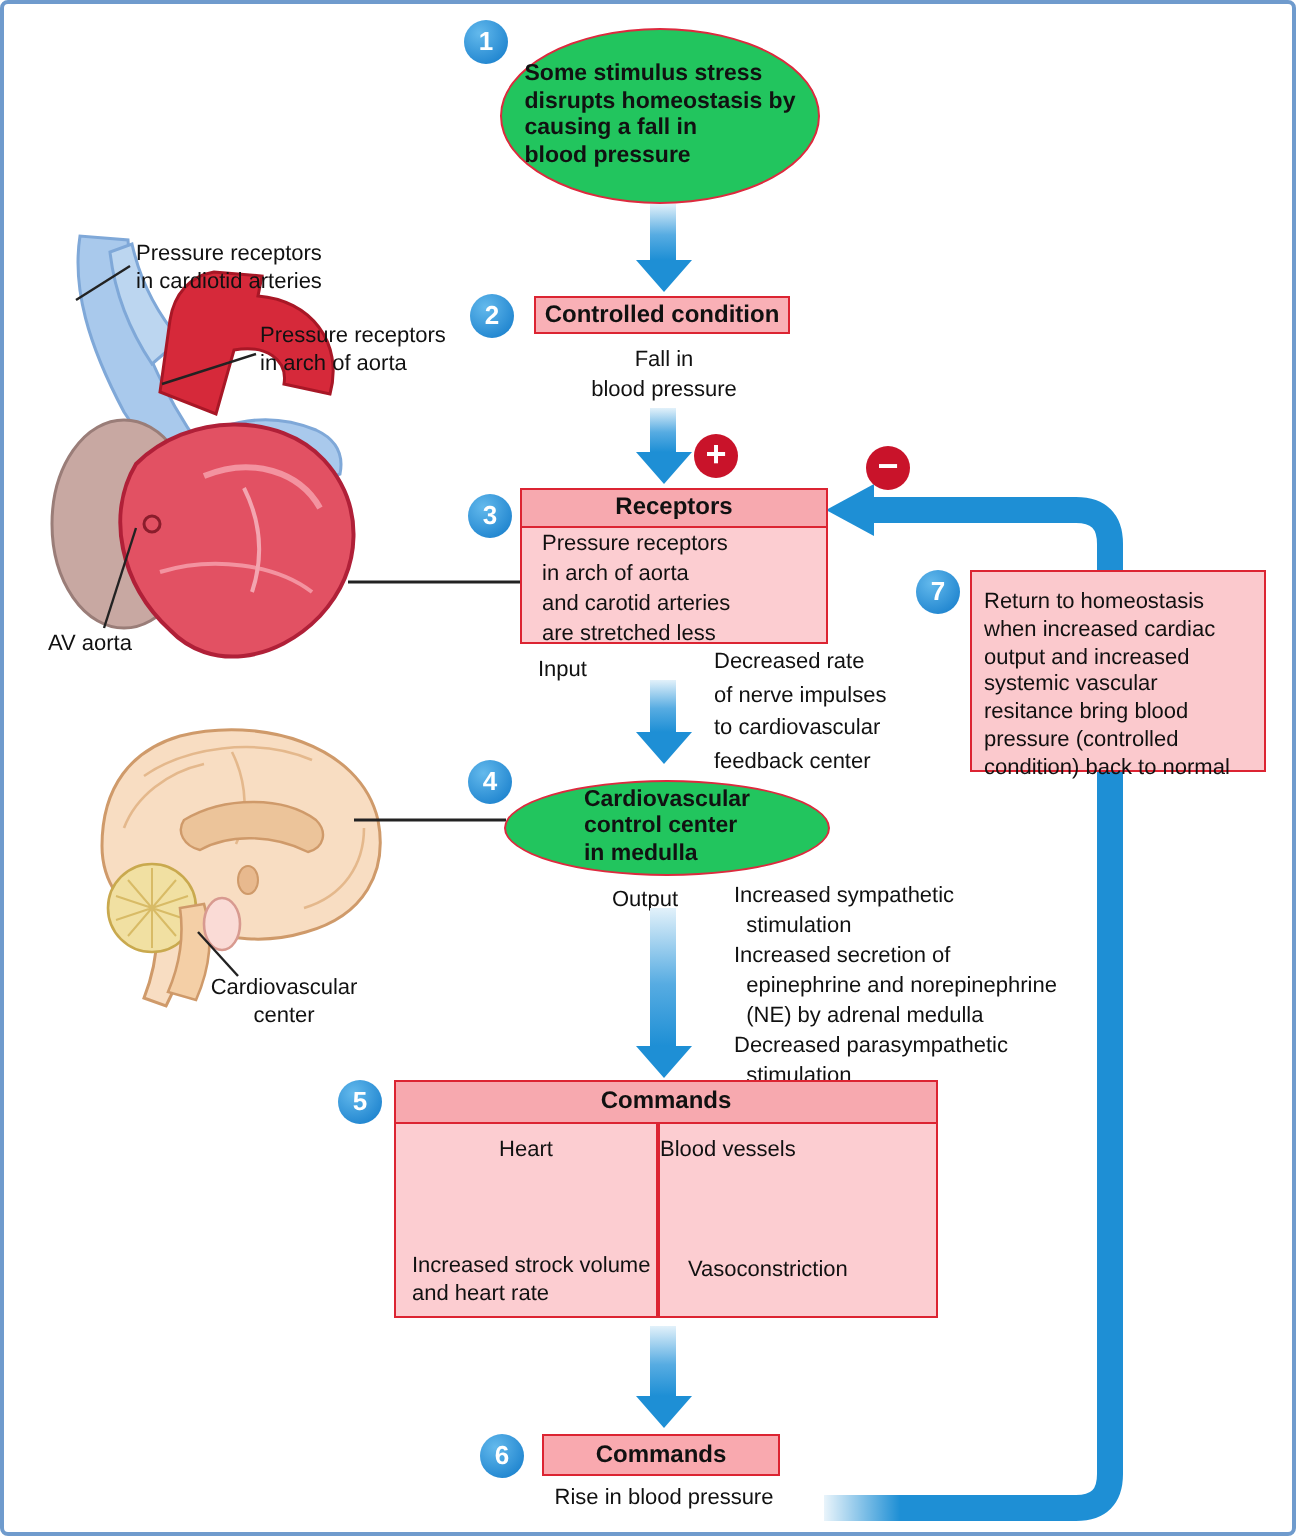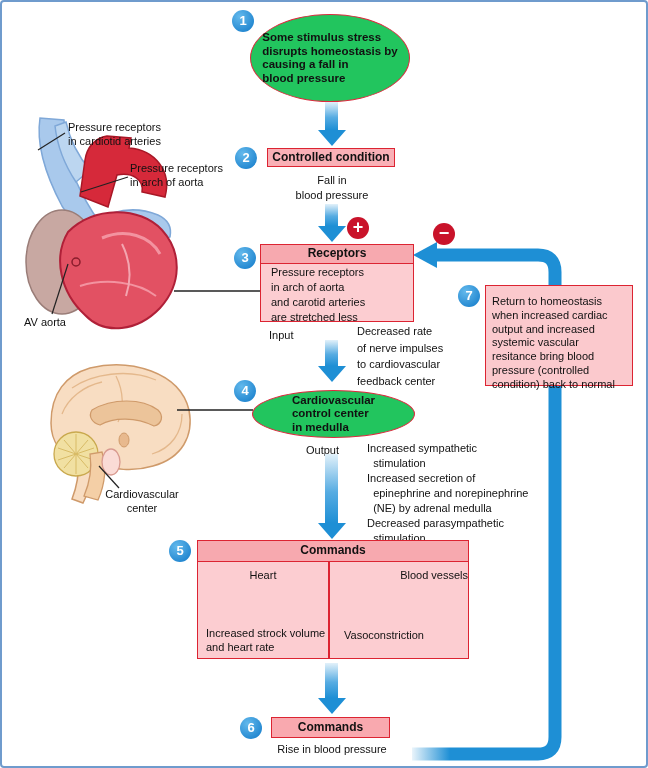--- a/index.html
+++ b/index.html
@@ -131,21 +131,21 @@
   stimulation</div>
 
   <div class="abs arrow-shaft" style="left:323px;top:452px;height:69px;"></div>
   <div class="abs arrow-head" style="left:316px;top:521px;"></div>
 
   <div class="abs step" style="left:167px;top:538px;">5</div>
   <div class="abs pinkbox" style="left:195px;top:538px;width:272px;height:119px;background:#fccdd1;">
     <div class="hdr" style="height:20px;line-height:19px;border-bottom:1.6px solid #dc2432;">Commands</div>
     <div class="abs" style="left:130px;top:20px;width:1.6px;height:97.4px;background:#dc2432;"></div>
     <div class="abs txt" style="left:0;top:27px;width:130px;text-align:center;">Heart</div>
-    <div class="abs txt" style="left:132px;top:27px;width:138px;text-align:right;">Blood vessels</div>
+    <div class="abs txt" style="left:132px;top:27px;width:138px;text-align:left;">Blood vessels</div>
     <div class="abs txt pre" style="left:8px;top:85px;line-height:14px;">Increased strock volume
 and heart rate</div>
     <div class="abs txt" style="left:146px;top:87px;">Vasoconstriction</div>
   </div>
 
   <div class="abs arrow-shaft" style="left:323px;top:661px;height:35px;"></div>
   <div class="abs arrow-head" style="left:316px;top:696px;"></div>
 
   <div class="abs step" style="left:238px;top:715px;">6</div>
   <div class="abs pinkbox hdr" style="left:269px;top:715px;width:119px;height:21px;line-height:19px;background:#f9a9af;">Commands</div>

